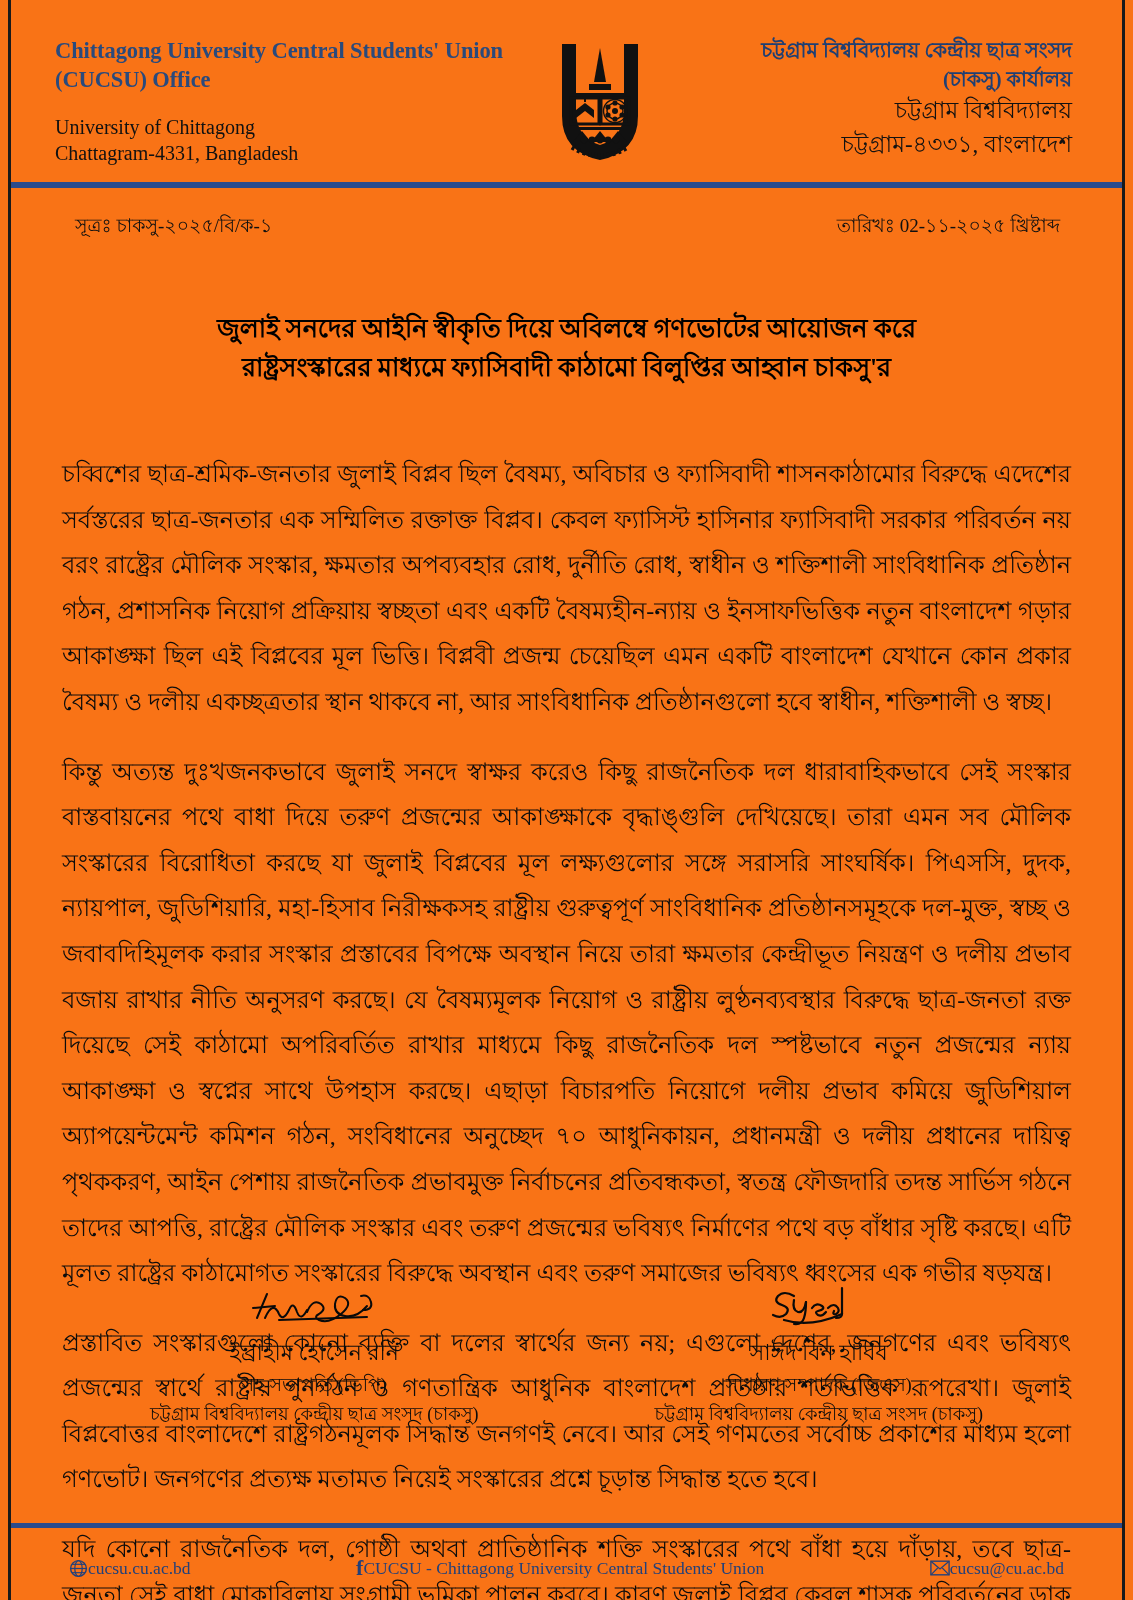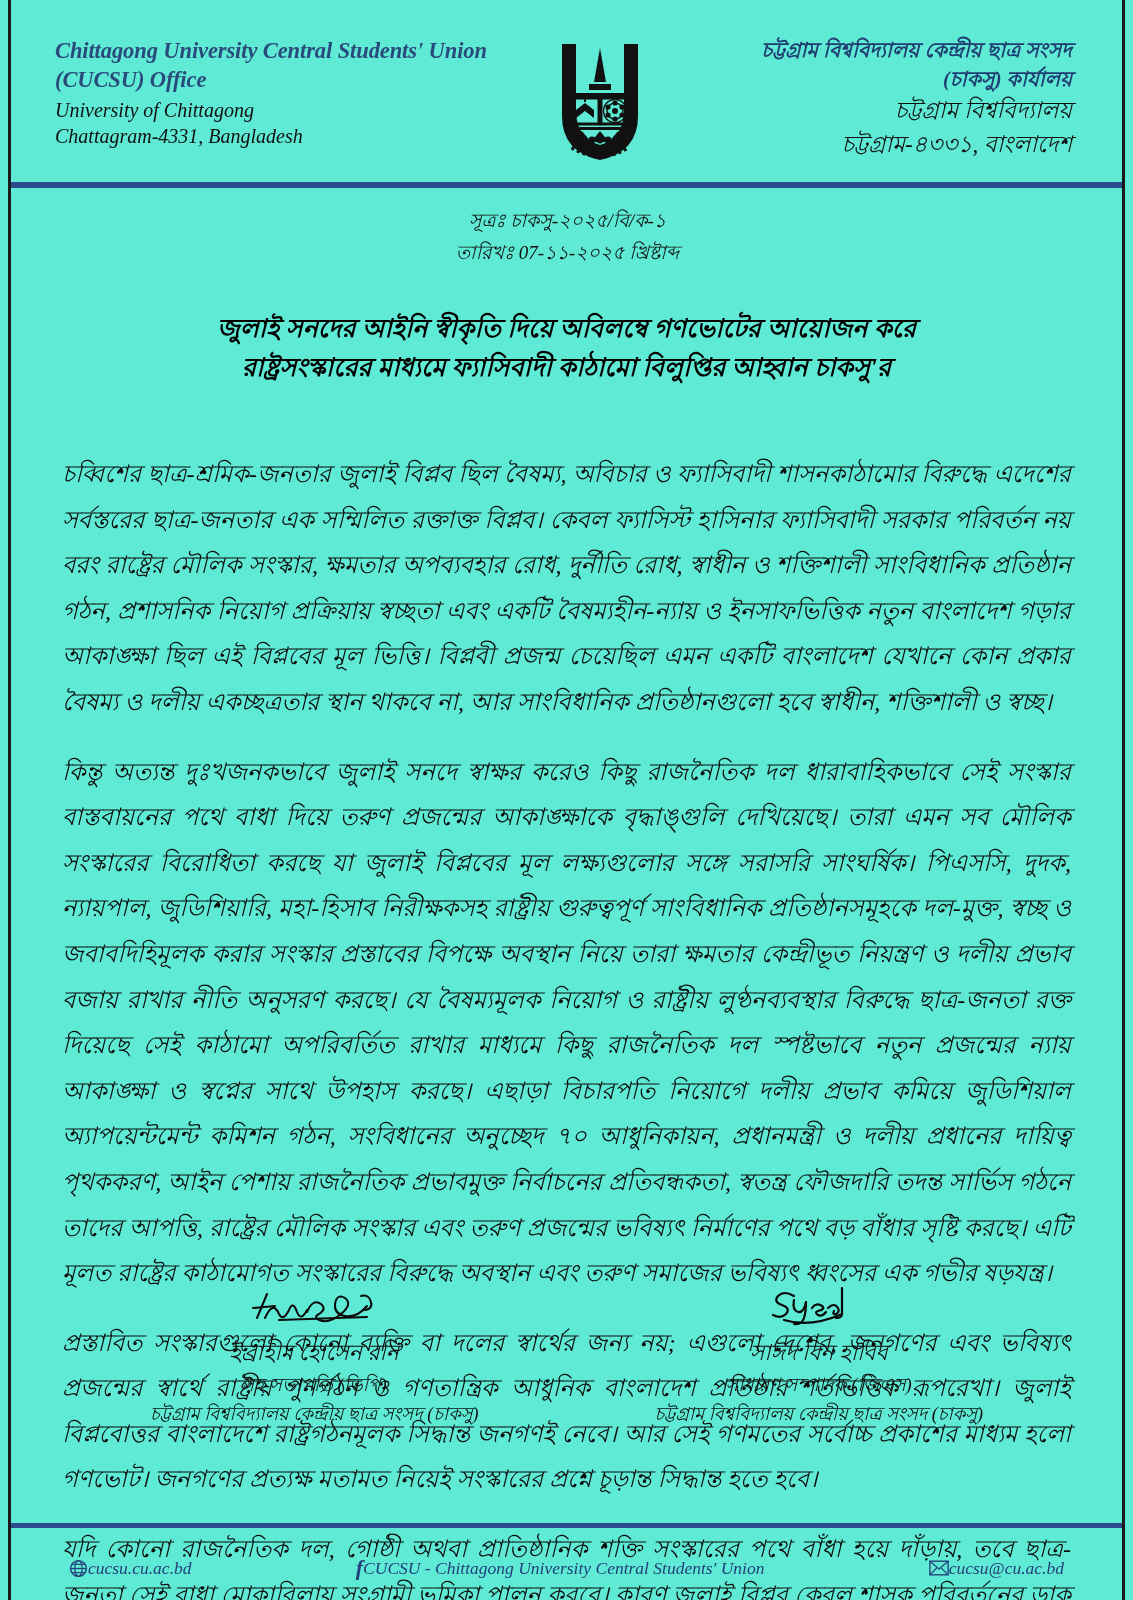--- a/index.html
+++ b/index.html
@@ -9,23 +9,22 @@
     background: #c8c8c8;
   }
   body {
     font-family: "Liberation Serif", "DejaVu Serif", serif;
   }
 
   .page {
     position: relative;
     width: 1133px;
     height: 1600px;
-    background: #5eead4;
+    background: #f97316;
     overflow: hidden;
-    font-style: italic;
   }
 
   
   .edge-left, .edge-right {
     position: absolute;
     top: 0;
     bottom: 0;
     width: 3px;
     background: #1a1a1a;
   }
@@ -51,21 +50,21 @@
     color: #2a4a7c;
     font-weight: bold;
     font-size: 22.5px;
     line-height: 1.30;
     letter-spacing: -0.1px;
   }
   .hdr-sub-en {
     color: #111111;
     font-size: 20px;
     line-height: 1.34;
-    margin-top: 2px;
+    margin-top: 19px;
   }
 
   .hdr-logo {
     flex: 0 0 130px;
     display: flex;
     justify-content: center;
     align-items: flex-start;
     padding-top: 2px;
   }
 
@@ -101,21 +100,20 @@
     left: 11px;
     right: 11px;
     top: 206px;
     height: 42px;
     display: flex;
     justify-content: space-between;
     align-items: center;
     padding: 0 62px 0 64px;
     font-size: 19px;
     color: #101010;
-    flex-direction: column;
   }
 
   
   .doc-title {
     position: absolute;
     left: 140px;
     right: 140px;
     top: 310px;
     text-align: center;
     font-weight: bold;
@@ -293,21 +291,21 @@
         <div>চট্টগ্রাম বিশ্ববিদ্যালয়</div>
         <div>চট্টগ্রাম-৪৩৩১, বাংলাদেশ</div>
       </div>
     </div>
   </div>
 
   <div class="hdr-rule"></div>
 
   <div class="meta">
     <div>সূত্রঃ চাকসু-২০২৫/বি/ক-১</div>
-    <div>তারিখঃ 07-১১-২০২৫ খ্রিষ্টাব্দ</div>
+    <div>তারিখঃ 02-১১-২০২৫ খ্রিষ্টাব্দ</div>
   </div>
 
   <div class="doc-title">
     <div>জুলাই সনদের আইনি স্বীকৃতি দিয়ে অবিলম্বে গণভোটের আয়োজন করে</div>
     <div>রাষ্ট্রসংস্কারের মাধ্যমে ফ্যাসিবাদী কাঠামো বিলুপ্তির আহ্বান চাকসু'র</div>
   </div>
 
   <div class="body-text">
     <p>চব্বিশের ছাত্র-শ্রমিক-জনতার জুলাই বিপ্লব ছিল বৈষম্য, অবিচার ও ফ্যাসিবাদী শাসনকাঠামোর বিরুদ্ধে এদেশের সর্বস্তরের ছাত্র-জনতার এক সম্মিলিত রক্তাক্ত বিপ্লব। কেবল ফ্যাসিস্ট হাসিনার ফ্যাসিবাদী সরকার পরিবর্তন নয় বরং রাষ্ট্রের মৌলিক সংস্কার, ক্ষমতার অপব্যবহার রোধ, দুর্নীতি রোধ, স্বাধীন ও শক্তিশালী সাংবিধানিক প্রতিষ্ঠান গঠন, প্রশাসনিক নিয়োগ প্রক্রিয়ায় স্বচ্ছতা এবং একটি বৈষম্যহীন-ন্যায় ও ইনসাফভিত্তিক নতুন বাংলাদেশ গড়ার আকাঙ্ক্ষা ছিল এই বিপ্লবের মূল ভিত্তি। বিপ্লবী প্রজন্ম চেয়েছিল এমন একটি বাংলাদেশ যেখানে কোন প্রকার বৈষম্য ও দলীয় একচ্ছত্রতার স্থান থাকবে না, আর সাংবিধানিক প্রতিষ্ঠানগুলো হবে স্বাধীন, শক্তিশালী ও স্বচ্ছ।</p>
     <p>কিন্তু অত্যন্ত দুঃখজনকভাবে জুলাই সনদে স্বাক্ষর করেও কিছু রাজনৈতিক দল ধারাবাহিকভাবে সেই সংস্কার বাস্তবায়নের পথে বাধা দিয়ে তরুণ প্রজন্মের আকাঙ্ক্ষাকে বৃদ্ধাঙ্গুলি দেখিয়েছে। তারা এমন সব মৌলিক সংস্কারের বিরোধিতা করছে যা জুলাই বিপ্লবের মূল লক্ষ্যগুলোর সঙ্গে সরাসরি সাংঘর্ষিক। পিএসসি, দুদক, ন্যায়পাল, জুডিশিয়ারি, মহা-হিসাব নিরীক্ষকসহ রাষ্ট্রীয় গুরুত্বপূর্ণ সাংবিধানিক প্রতিষ্ঠানসমূহকে দল-মুক্ত, স্বচ্ছ ও জবাবদিহিমূলক করার সংস্কার প্রস্তাবের বিপক্ষে অবস্থান নিয়ে তারা ক্ষমতার কেন্দ্রীভূত নিয়ন্ত্রণ ও দলীয় প্রভাব বজায় রাখার নীতি অনুসরণ করছে। যে বৈষম্যমূলক নিয়োগ ও রাষ্ট্রীয় লুণ্ঠনব্যবস্থার বিরুদ্ধে ছাত্র-জনতা রক্ত দিয়েছে সেই কাঠামো অপরিবর্তিত রাখার মাধ্যমে কিছু রাজনৈতিক দল স্পষ্টভাবে নতুন প্রজন্মের ন্যায় আকাঙ্ক্ষা ও স্বপ্নের সাথে উপহাস করছে। এছাড়া বিচারপতি নিয়োগে দলীয় প্রভাব কমিয়ে জুডিশিয়াল অ্যাপয়েন্টমেন্ট কমিশন গঠন, সংবিধানের অনুচ্ছেদ ৭০ আধুনিকায়ন, প্রধানমন্ত্রী ও দলীয় প্রধানের দায়িত্ব পৃথককরণ, আইন পেশায় রাজনৈতিক প্রভাবমুক্ত নির্বাচনের প্রতিবন্ধকতা, স্বতন্ত্র ফৌজদারি তদন্ত সার্ভিস গঠনে তাদের আপত্তি, রাষ্ট্রের মৌলিক সংস্কার এবং তরুণ প্রজন্মের ভবিষ্যৎ নির্মাণের পথে বড় বাঁধার সৃষ্টি করছে। এটি মূলত রাষ্ট্রের কাঠামোগত সংস্কারের বিরুদ্ধে অবস্থান এবং তরুণ সমাজের ভবিষ্যৎ ধ্বংসের এক গভীর ষড়যন্ত্র।</p>

